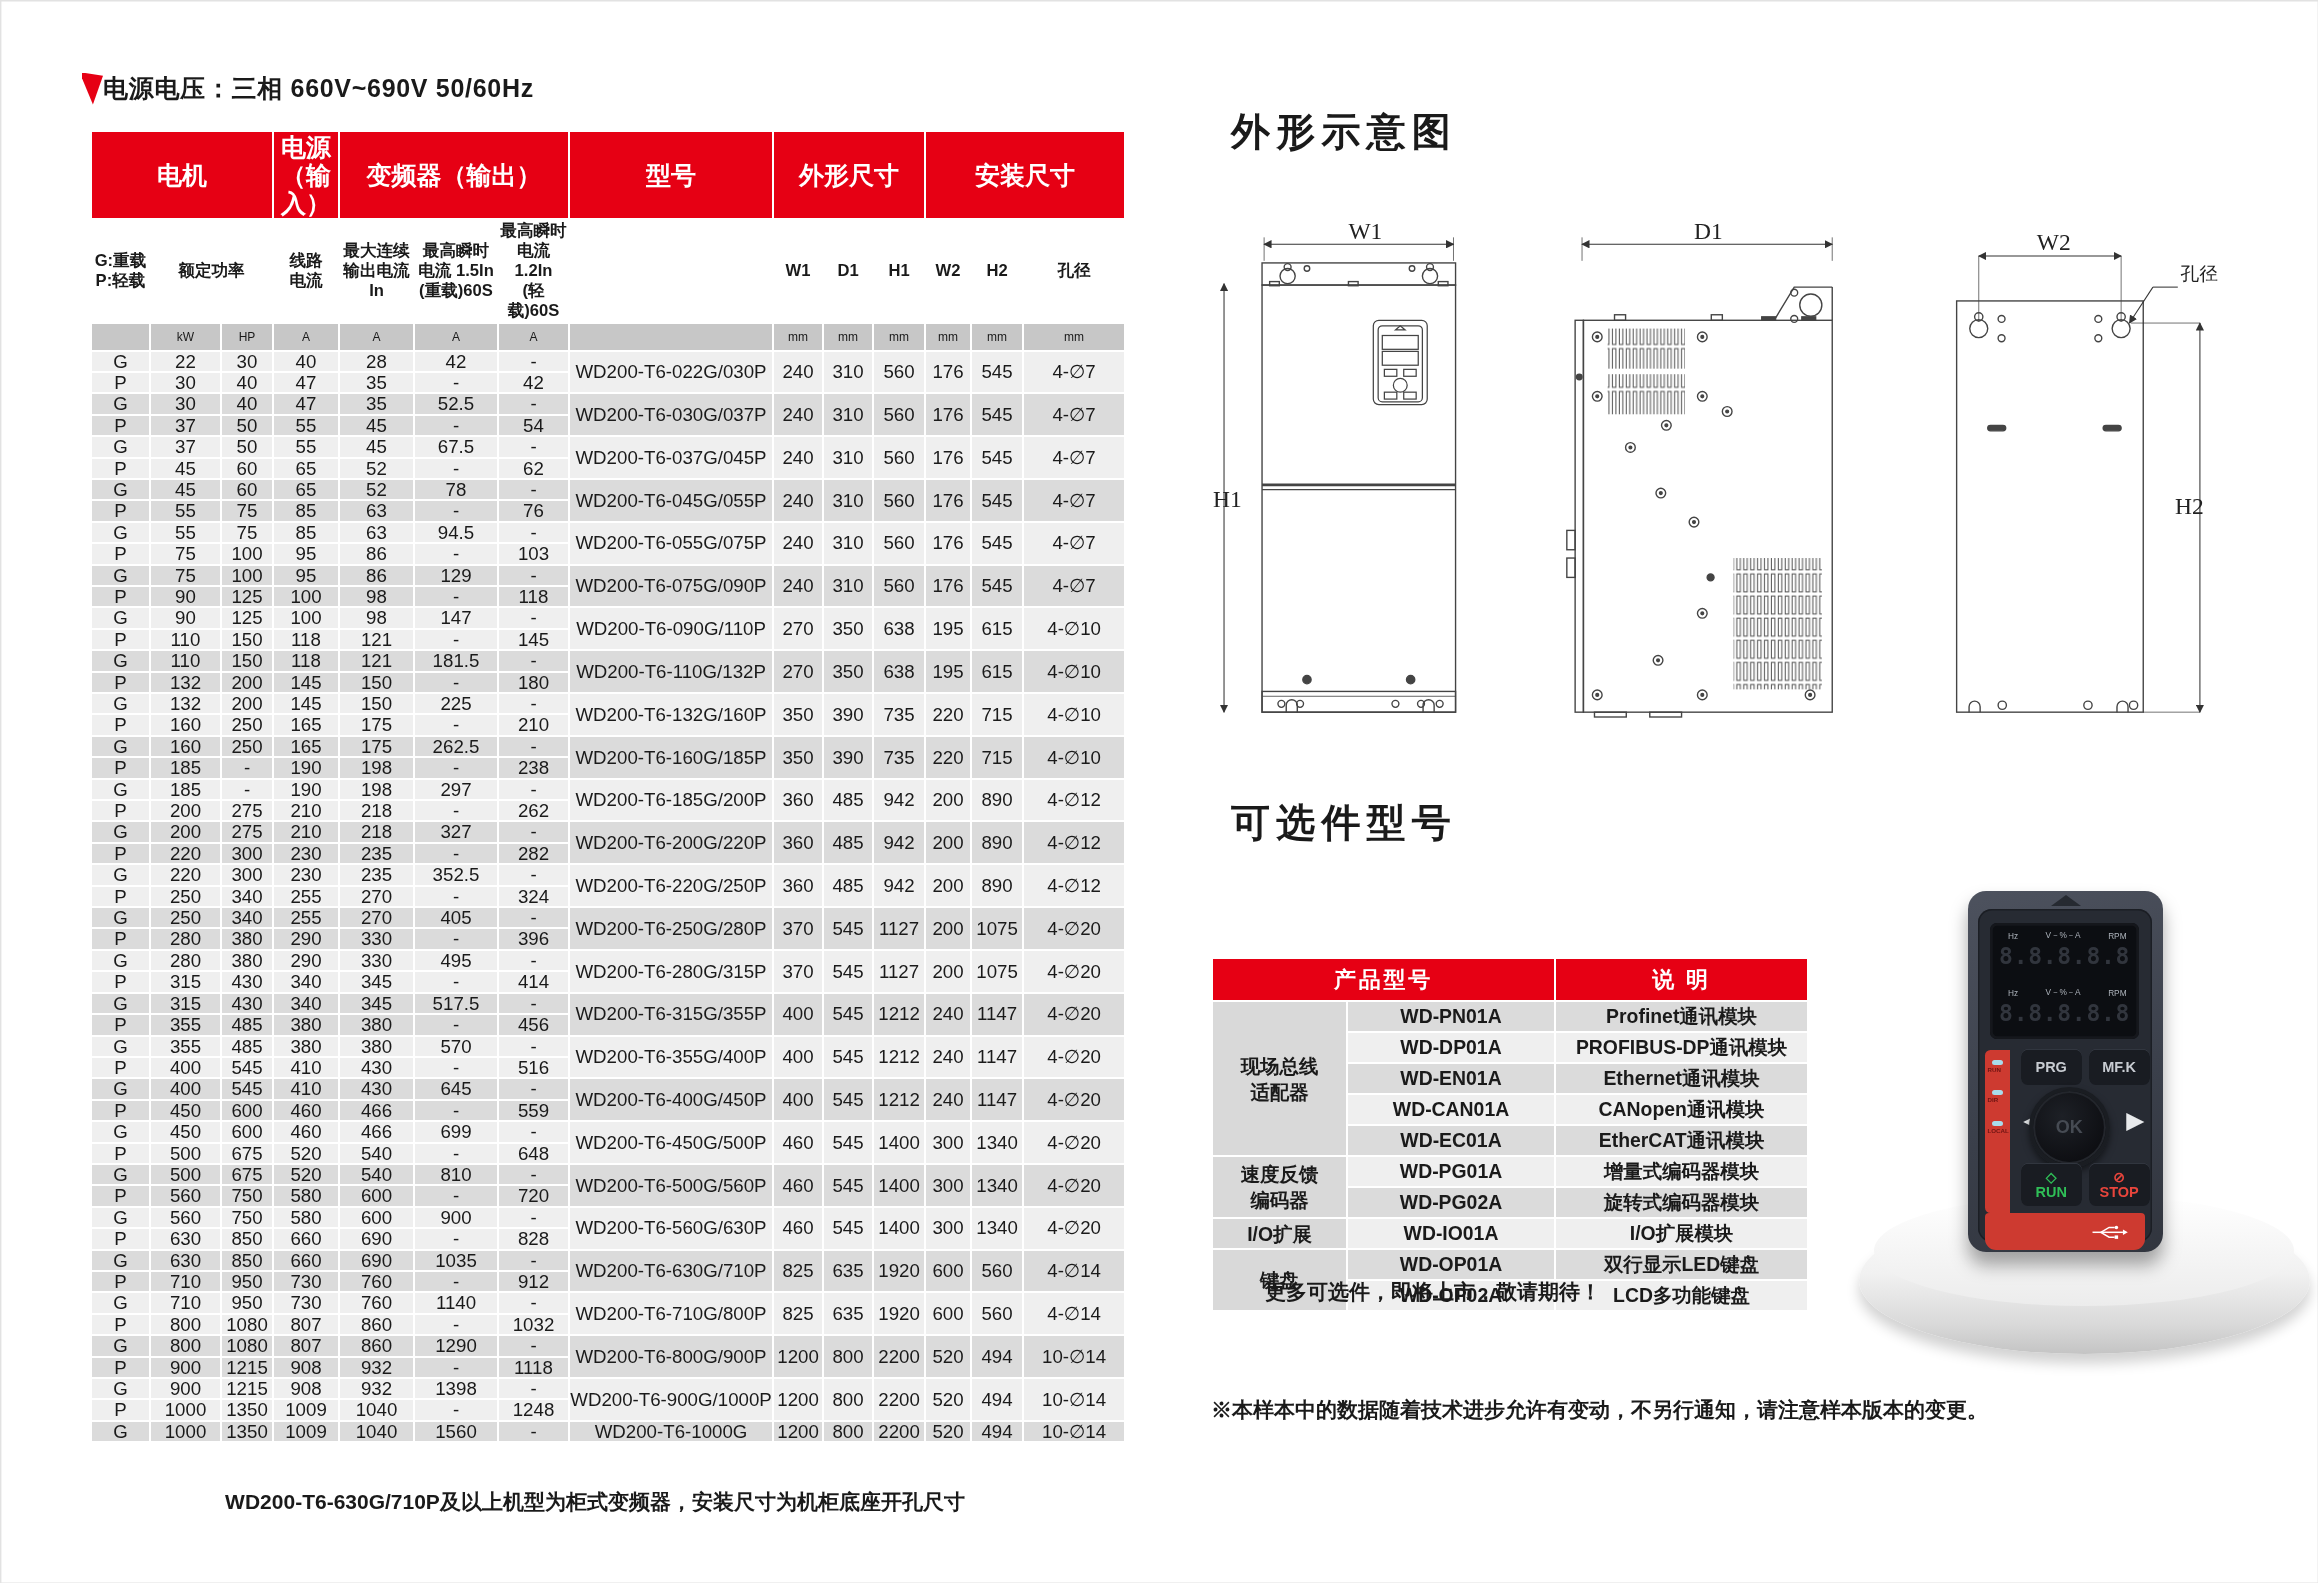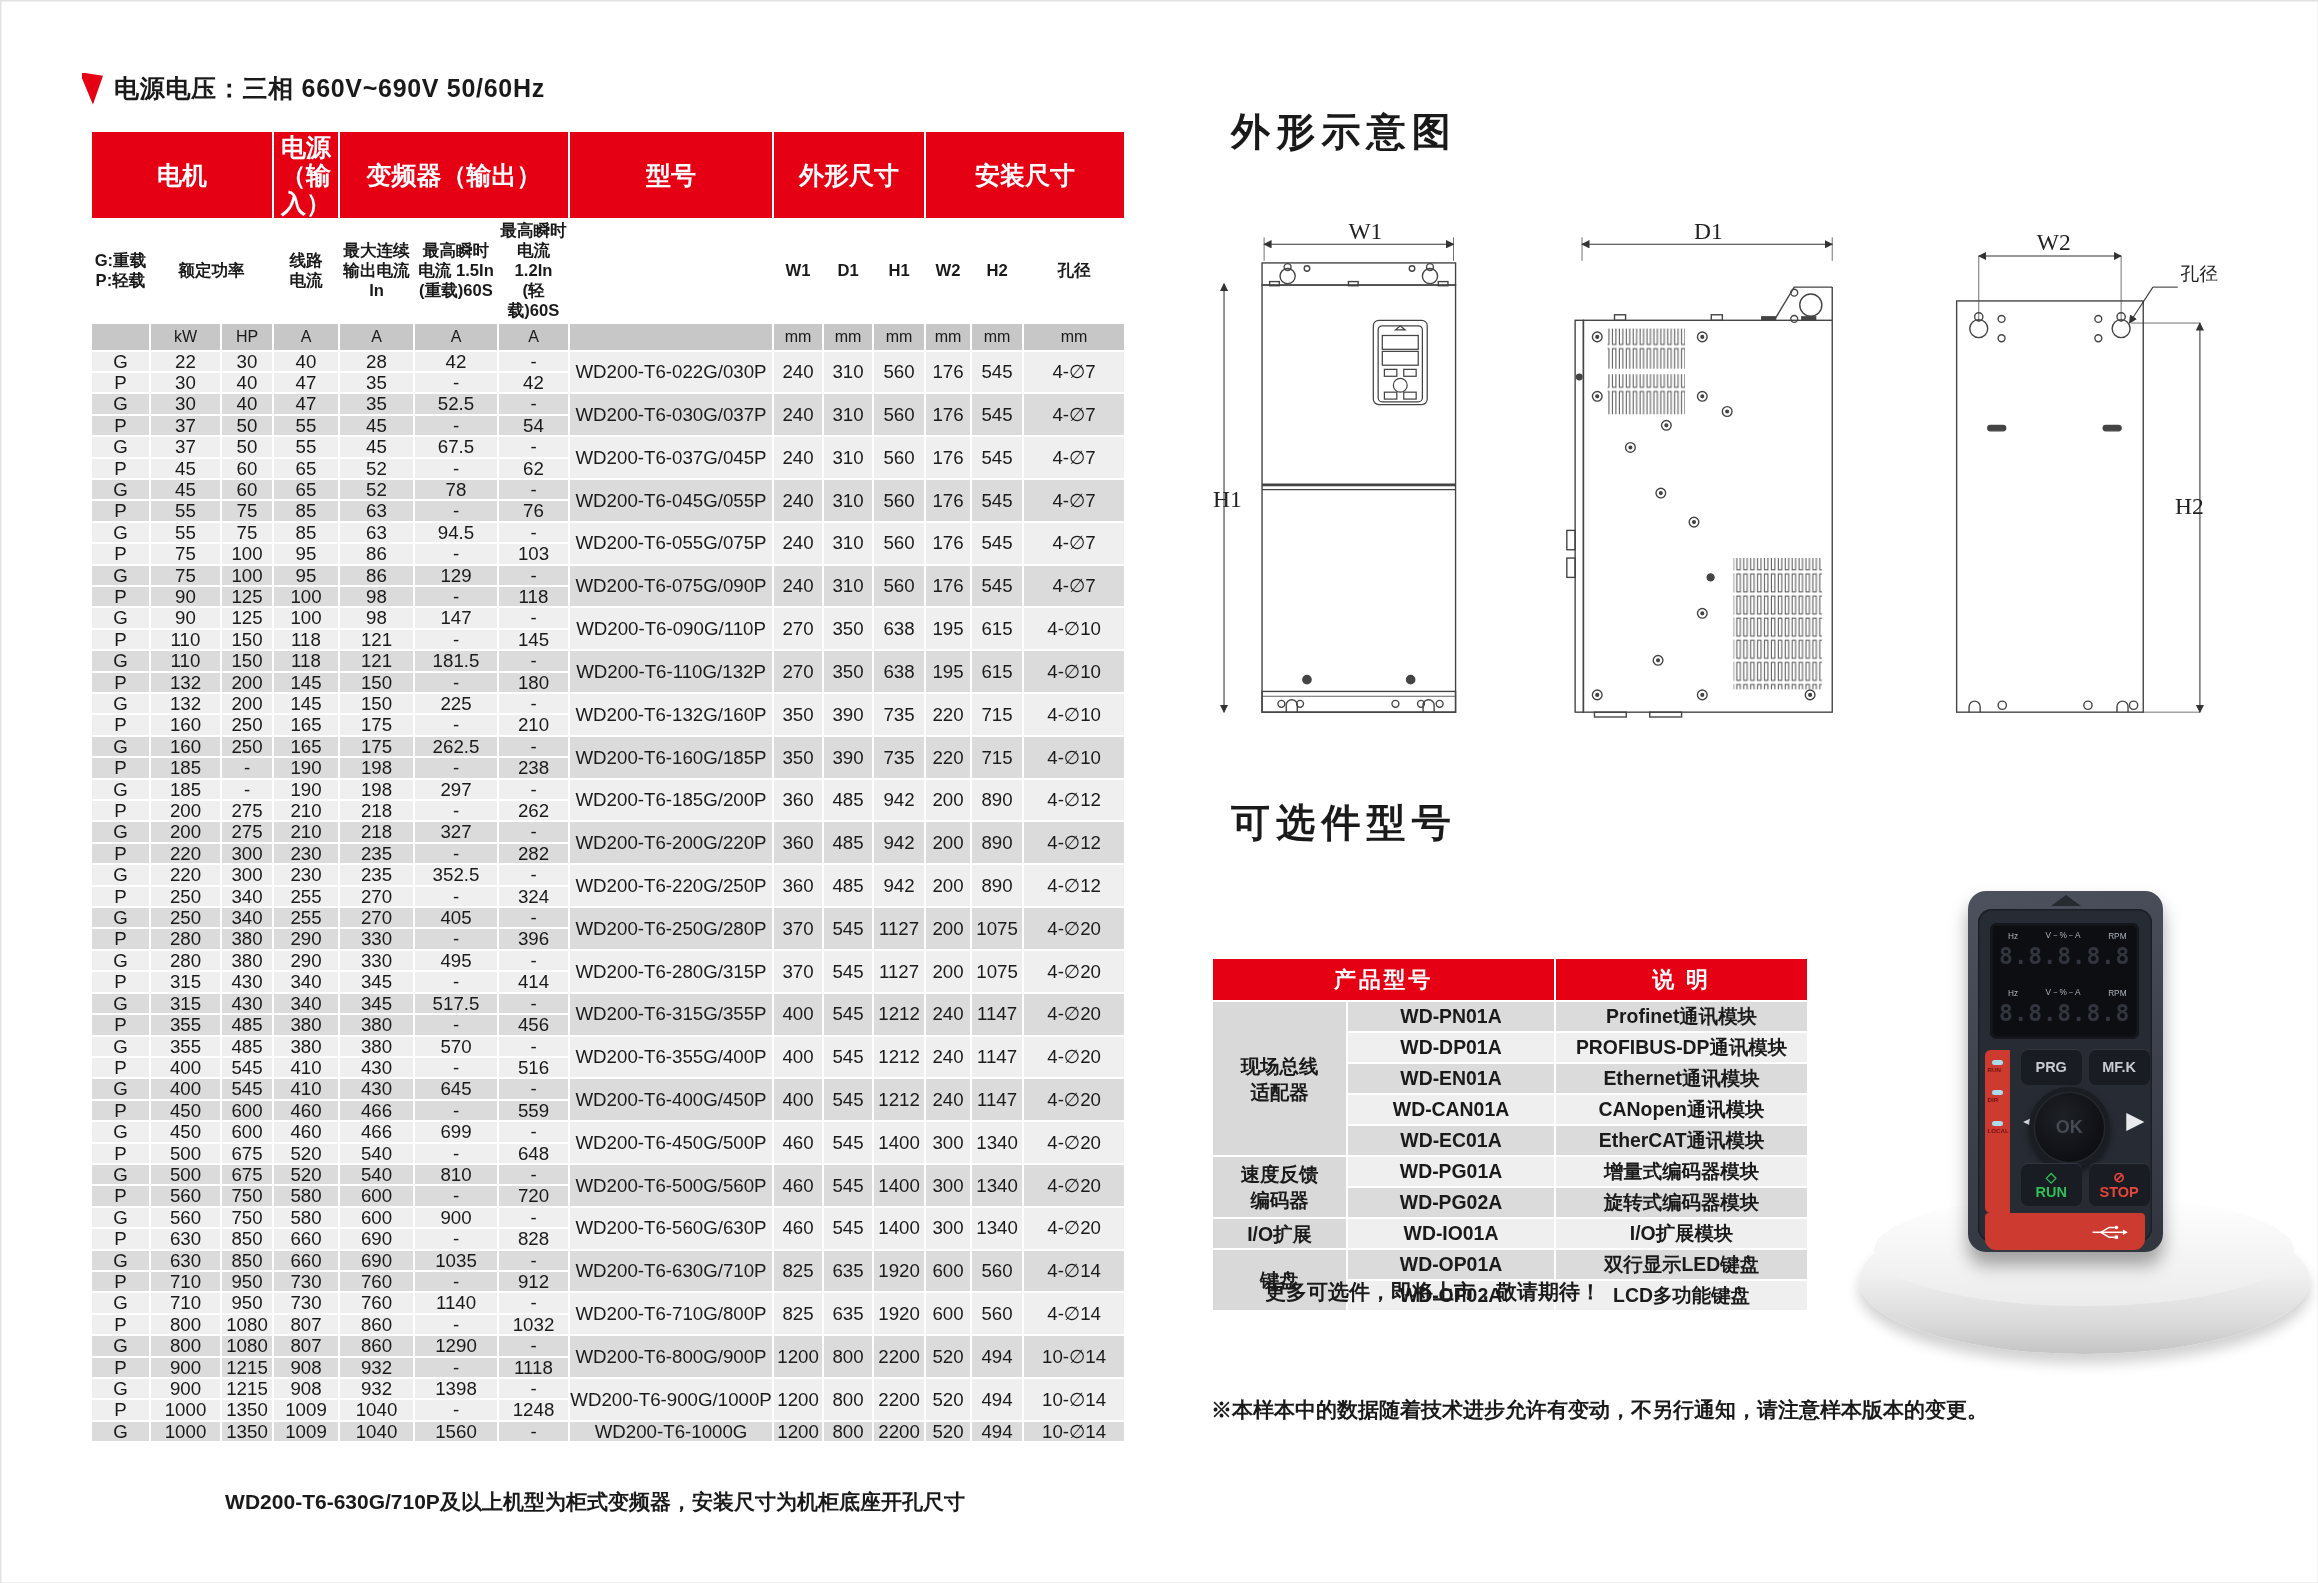--- a/index.html
+++ b/index.html
@@ -9,33 +9,33 @@
     --row-dark:#DBDBDB;
     --unit-gray:#C7C7C7;
     --cat-gray:#D9D9D9;
     --line:#3a3a3a;
   }
   html,body{margin:0;padding:0;background:#fff;}
   .page{position:relative;width:2319px;height:1584px;background:#fff;overflow:hidden;
         font-family:"Liberation Sans",sans-serif;color:var(--ink);box-shadow:inset 0 0 0 1.4px #e2e2e2;}
 
   
-  .title-row{position:absolute;left:82px;top:72px;display:flex;align-items:center;gap:11px;}
+  .title-row{position:absolute;left:82px;top:72px;display:flex;align-items:center;}
   .flag{width:21px;height:32px;background:var(--red);clip-path:polygon(0 0,100% 10%,52% 100%,0 18%);}
   .title-text{font-size:25px;font-weight:bold;letter-spacing:0.7px;}
 
   
   table{border-collapse:separate;border-spacing:2.1px;table-layout:fixed;}
   .spec{position:absolute;left:90px;top:130px;width:1010px;}
   .spec th,.spec td{overflow:hidden;}
   .mainhd{background:var(--red);color:#fff;font-size:25px;font-weight:bold;height:55px;
           text-align:center;vertical-align:middle;white-space:pre-line;line-height:28px;}
   .subhd{background:#fff;font-size:16.6px;font-weight:bold;line-height:20px;height:66px;
          white-space:pre-line;text-align:center;vertical-align:middle;}
-  .unit{background:var(--unit-gray);font-size:16px;height:23.5px;text-align:center;vertical-align:middle;}
+  .unit{background:var(--unit-gray);font-size:12px;height:23.5px;text-align:center;vertical-align:middle;}
   .spec tr.light td{background:var(--row-light);}
   .spec tr.dark td{background:var(--row-dark);}
   .val,.model,.dim{font-size:18.7px;height:19.4px;line-height:19.4px;text-align:center;vertical-align:middle;padding:0;}
   .spec-footnote{position:absolute;left:90px;top:1488px;width:1010px;text-align:center;font-size:21px;font-weight:bold;}
 
   
   .h-big{position:absolute;font-size:39px;font-weight:bold;letter-spacing:6.2px;margin-left:20px;}
   .h-outline{left:1211px;top:105px;}
   .h-options{left:1211px;top:796px;}
 

